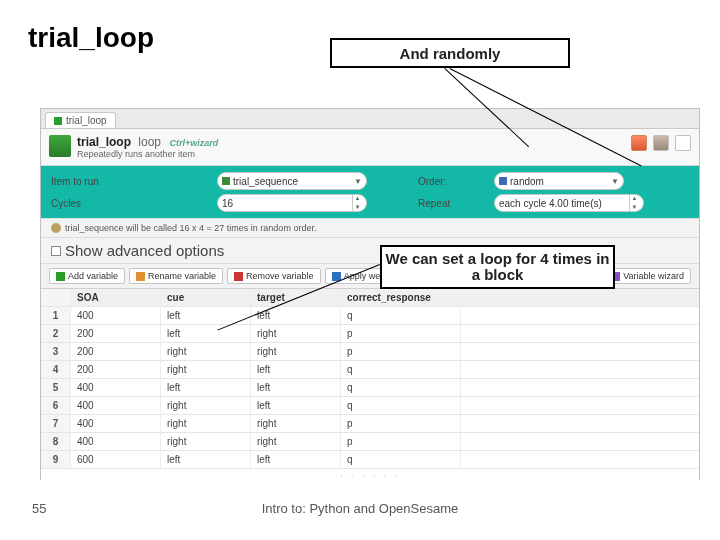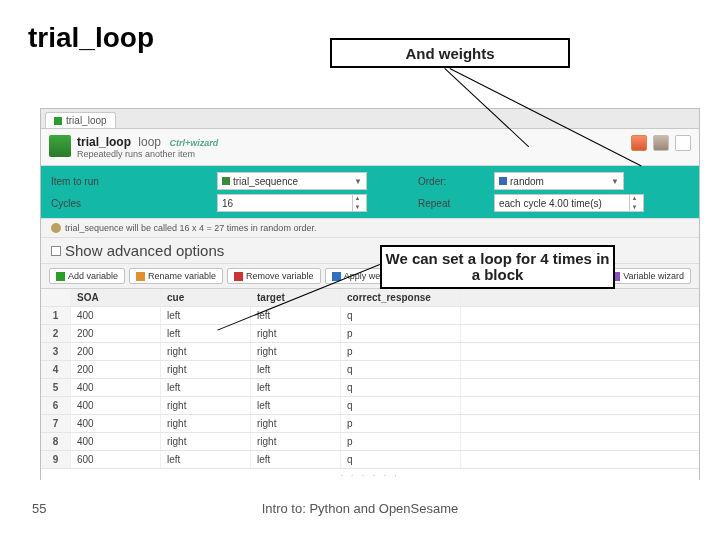--- a/index.html
+++ b/index.html
@@ -18,21 +18,21 @@
   .hdr-text { flex: 1; }
   .hdr-text .title { font-weight: 700; font-size: 12px; color: #222; }
   .hdr-text .title .type { font-weight: 400; color: #666; margin-left: 4px; }
   .hdr-text .title .hint { color: #5a8; font-size: 9px; margin-left: 5px; font-style: italic; }
   .hdr-text .sub { font-size: 9px; color: #666; }
   .hdr-icons { display: flex; gap: 6px; }
   .hicon { width: 16px; height: 16px; border: 1px solid #c0c0c0; background: #fff; border-radius: 2px; }
   .hicon.red { background: linear-gradient(#ff8a66,#d95a33); border-color:#c85; }
   .hicon.brown { background: linear-gradient(#cba,#987); }
   .fields { display: grid; grid-template-columns: 160px 1fr 70px 1fr; gap: 4px 6px; padding: 6px 10px; background: #14b8a6; border-bottom: 1px solid #ddd; align-items: center; font-size: 10px; color: #444; }
-  .control { display: flex; align-items: center; background: #fff; border: 1px solid #c8c8c8; border-radius: 0; height: 18px; padding: 0 4px; font-size: 10px; color: #333; width: 150px; }
+  .control { display: flex; align-items: center; background: #fff; border: 1px solid #c8c8c8; border-radius: 9px; height: 18px; padding: 0 4px; font-size: 10px; color: #333; width: 150px; }
   .control.sel { justify-content: space-between; }
   .control .cicon { width: 8px; height: 8px; background: #3a8a3a; margin-right: 3px; }
   .control .chev { font-size: 8px; color: #666; }
   .spin { display:flex; align-items:center; }
   .spinbtn { width:10px; height:18px; border-left:1px solid #c8c8c8; display:flex; flex-direction:column; }
   .spinbtn div { flex:1; font-size:6px; line-height:8px; text-align:center; color:#666; }
   .summary { padding: 4px 10px; font-size: 9px; color: #555; border-bottom: 1px solid #ddd; display:flex; align-items:center; gap:4px;}
   .summary .sicon { width:10px;height:10px;background:#bca060;border-radius:50%; }
   .opt { padding: 4px 10px; font-size: 15px; color: #444; border-bottom: 1px solid #ddd; display:flex; align-items:center; gap:4px; }
   .cb { width:10px;height:10px;border:1px solid #888;background:#fff; }
@@ -48,21 +48,21 @@
   .trow .tcell:first-child { text-align:center; background:#f5f5f5; font-weight:600; color:#555; }
   .dots { text-align:center; color:#aaa; letter-spacing:3px; font-size:8px; padding:2px; }
   .page-num { position:absolute; left:32px; bottom:24px; font-size:13px; color:#555; }
   .footer { position:absolute; left:0; right:0; bottom:24px; text-align:center; font-size:13px; color:#555; }
 </style>
 </head>
 <body>
 
 <div class="slide-title">trial_loop</div>
 
-<div class="callout callout1">And weights</div>
+<div class="callout callout1">And randomly</div>
 <div class="callout callout2">We can set a loop for 4 times in a block</div>
 
 <div class="line" style="left:445px; top:68px; width:115px; transform:rotate(43deg);"></div>
 <div class="line" style="left:450px; top:68px; width:215px; transform:rotate(27deg);"></div>
 <div class="line" style="left:380px; top:265px; width:175px; transform:rotate(158deg);"></div>
 
 <div class="app">
   <div class="tabbar">
     <div class="tab">
       <span class="tabicon"></span>

